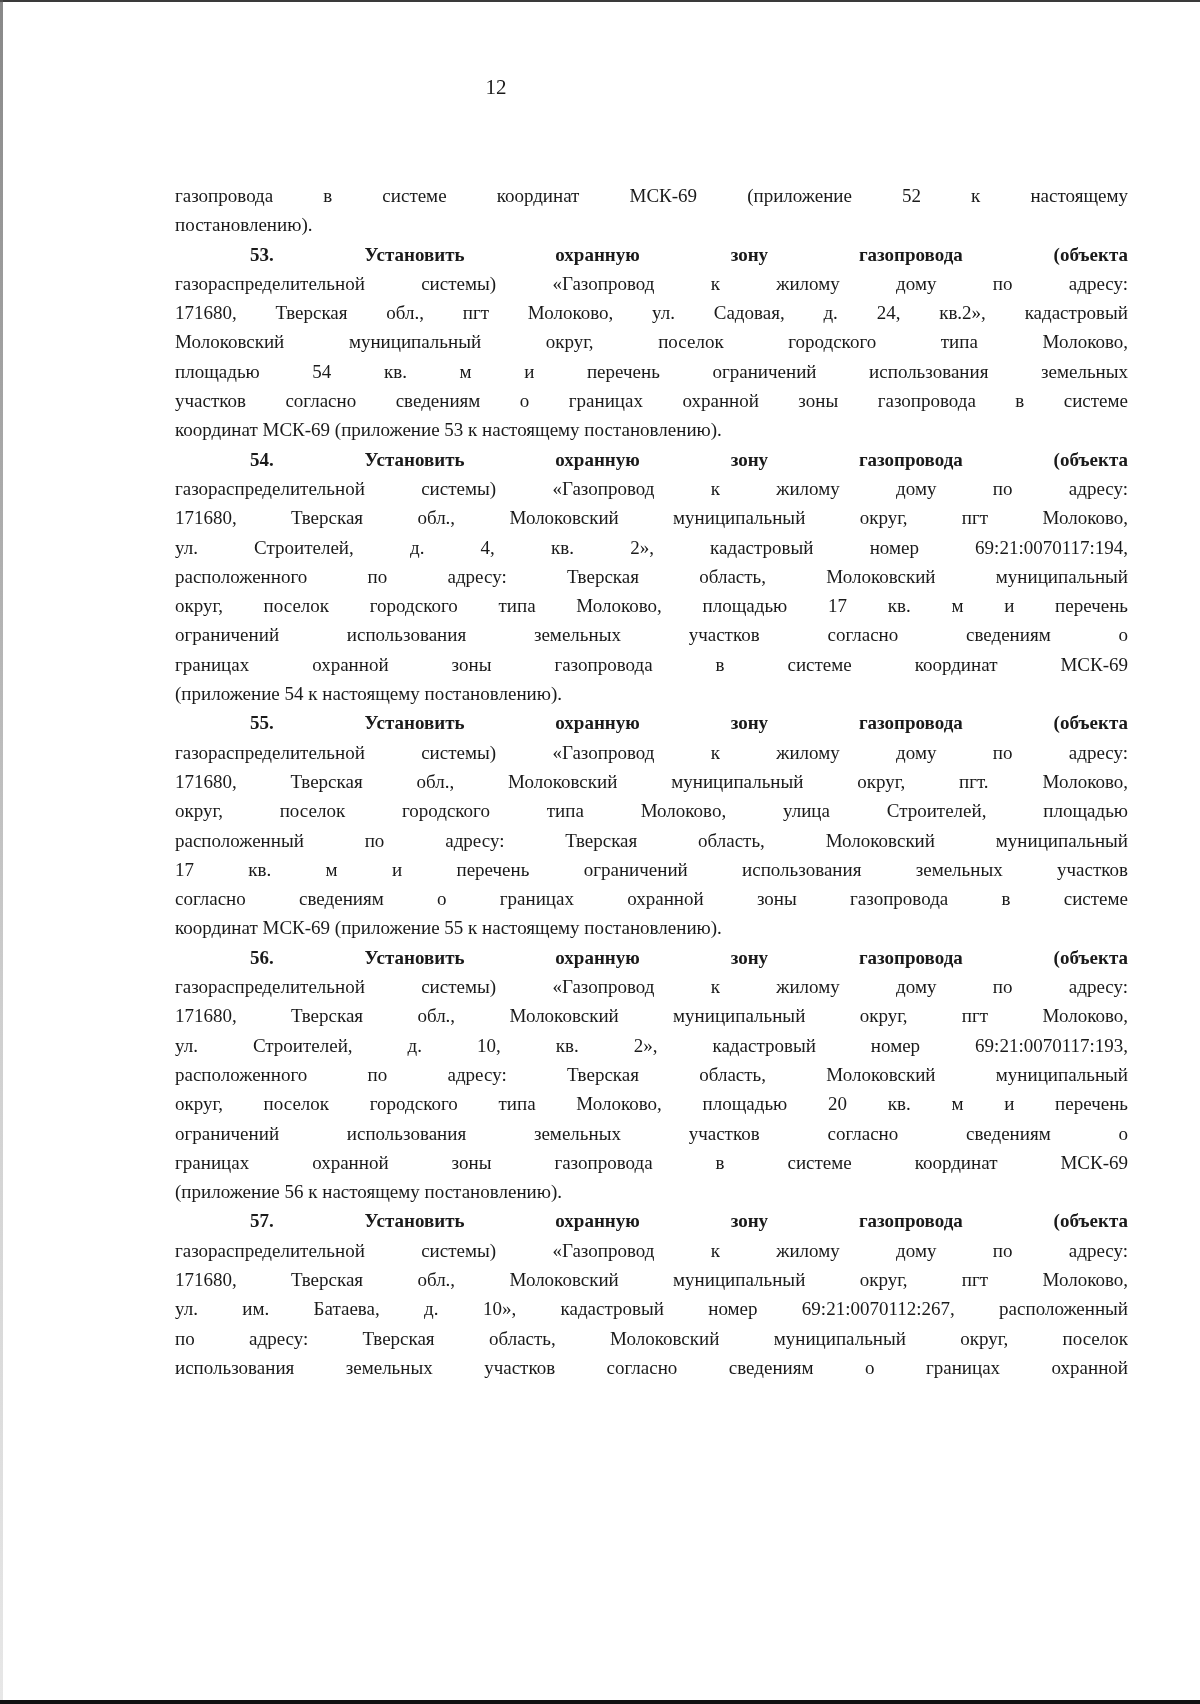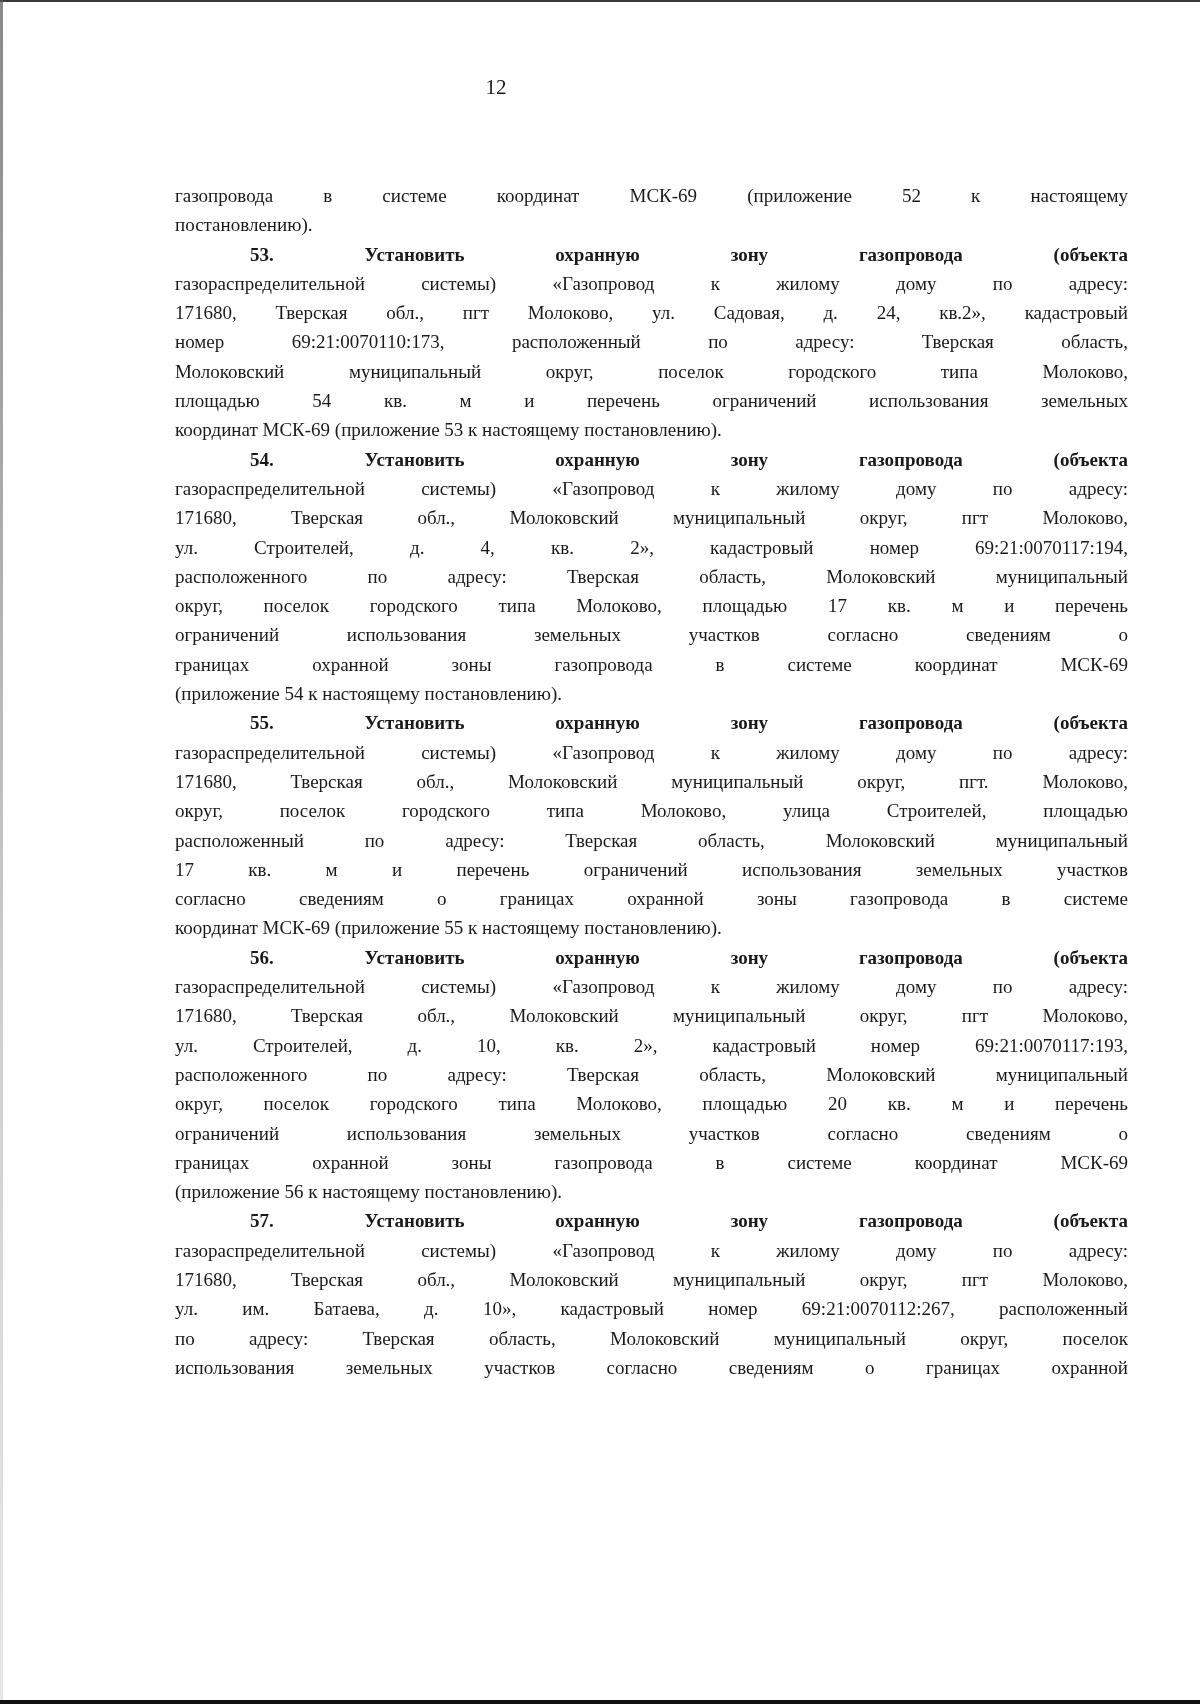--- a/index.html
+++ b/index.html
@@ -74,23 +74,23 @@
 <div class="content">
   <div>
     <span class="line">газопровода в системе координат МСК-69 (приложение 52 к настоящему</span>
     <span class="line last">постановлению).</span>
   </div>
 
   <div>
     <span class="line indent">53. Установить охранную зону газопровода (объекта</span>
     <span class="line">газораспределительной системы) «Газопровод к жилому дому по адресу:</span>
     <span class="line">171680, Тверская обл., пгт Молоково, ул. Садовая, д. 24, кв.2», кадастровый</span>
-    <span class="line">номер 69:21:0070110:173, расположенный по адресу: Тверская область,</span>
     <span class="line">Молоковский муниципальный округ, поселок городского типа Молоково,</span>
     <span class="line">площадью 54 кв. м и перечень ограничений использования земельных</span>
+    <span class="line">участков согласно сведениям о границах охранной зоны газопровода в системе</span>
     <span class="line last">координат МСК-69 (приложение 53 к настоящему постановлению).</span>
   </div>
 
   <div>
     <span class="line indent">54. Установить охранную зону газопровода (объекта</span>
     <span class="line">газораспределительной системы) «Газопровод к жилому дому по адресу:</span>
     <span class="line">171680, Тверская обл., Молоковский муниципальный округ, пгт Молоково,</span>
     <span class="line">ул. Строителей, д. 4, кв. 2», кадастровый номер 69:21:0070117:194,</span>
     <span class="line">расположенного по адресу: Тверская область, Молоковский муниципальный</span>
     <span class="line">округ, поселок городского типа Молоково, площадью 17 кв. м и перечень</span>

